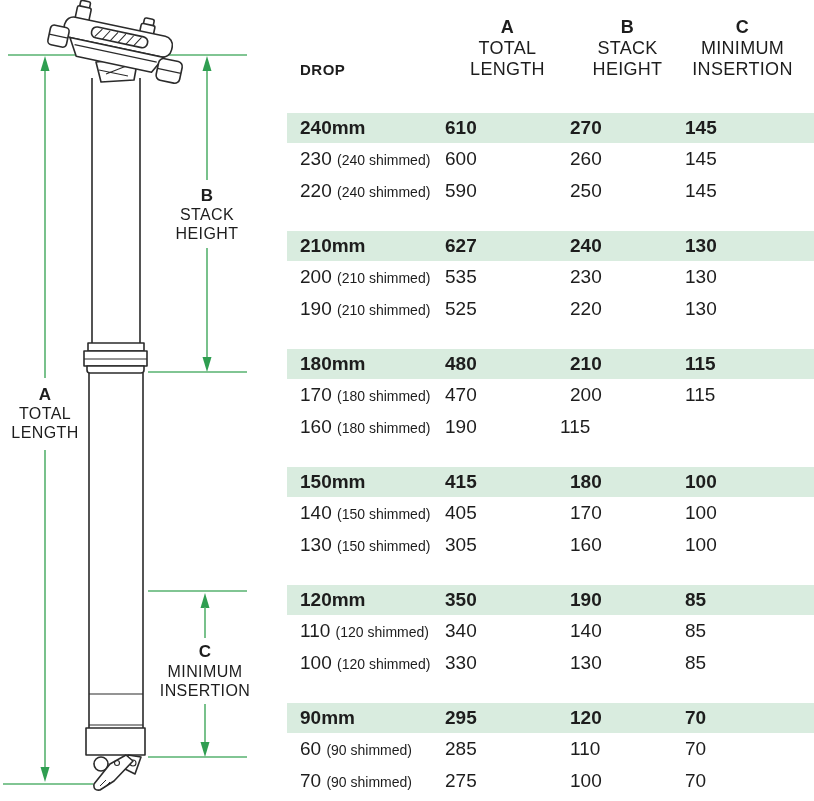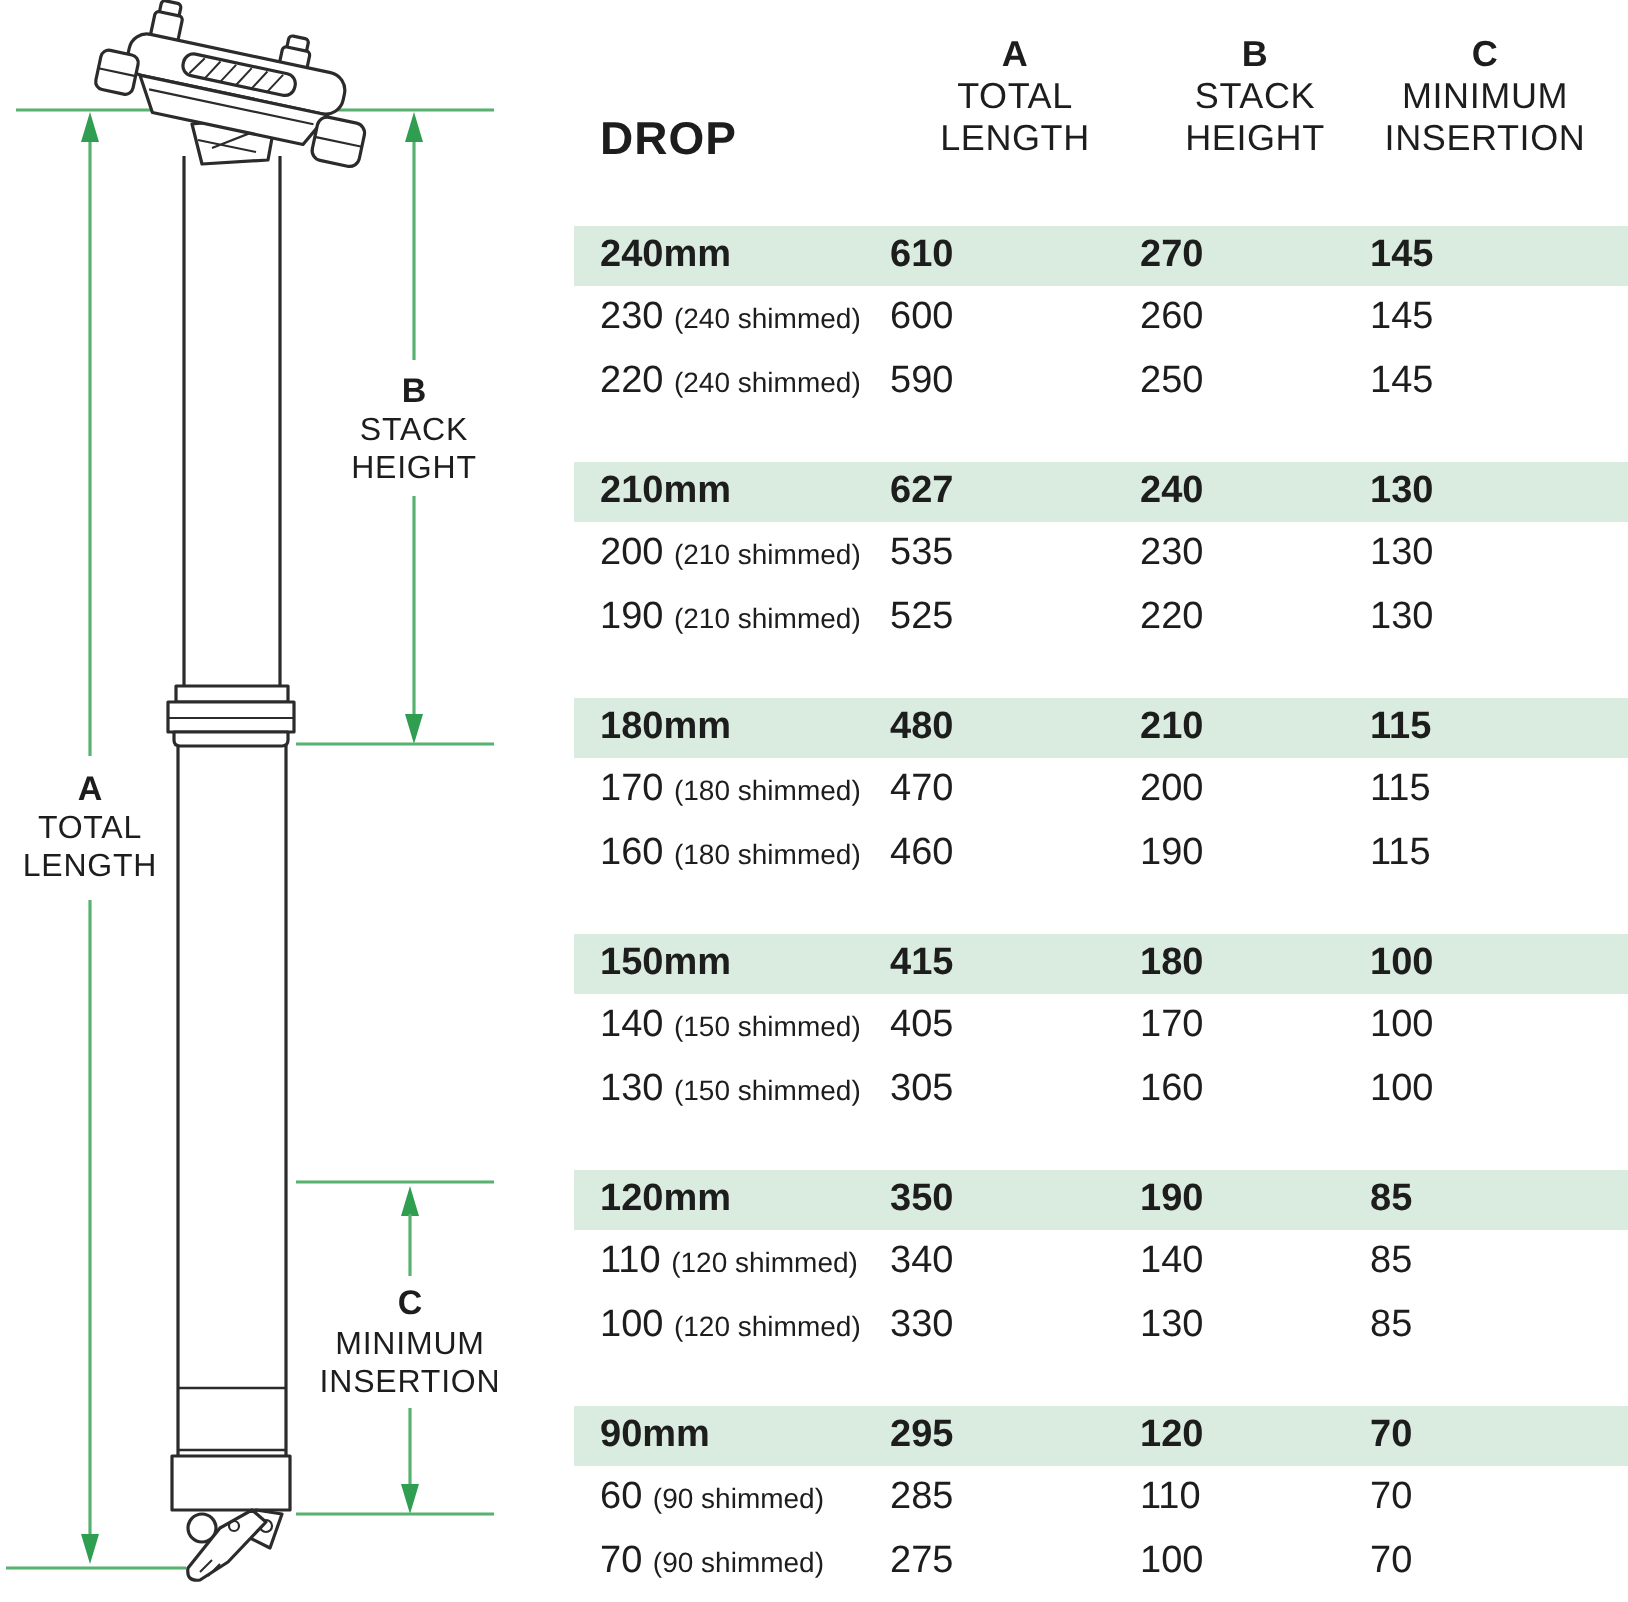--- a/index.html
+++ b/index.html
@@ -15,21 +15,21 @@
   
   .illustration { position:absolute; left:0; top:0; width:290px; height:801px; }
   .dim-letter { font-family:"Liberation Sans", sans-serif; font-size:17px; font-weight:bold; fill:#1d1d1d; }
   .dim-word   { font-family:"Liberation Sans", sans-serif; font-size:16px; fill:#1d1d1d; letter-spacing:.4px; }
 
   
   .spec-table { position:absolute; left:287px; top:0; width:527px; }
   .thead { display:flex; align-items:flex-end; height:80px; margin-top:0; }
   .drop-head {
     width:158px; padding-left:13px;
-    font-size:23px; font-weight:bold; letter-spacing:.5px;
+    font-size:15px; font-weight:bold; letter-spacing:.5px;
     line-height:21px;
   }
   .col-head { text-align:center; font-size:18px; line-height:21px; letter-spacing:.3px; }
   .col-head .letter { font-weight:bold; }
   .col-a { width:125px; }
   .col-b { width:115px; }
   .col-c { width:115px; }
 
   .groups { margin-top:33px; }
   .group { margin-bottom:24px; }
@@ -212,21 +212,20 @@
           <div class="cell-val c">115</div>
         </div>
         <div class="row">
           <div class="cell-drop"><span>170</span> <span class="note">(180 shimmed)</span></div>
           <div class="cell-val a">470</div>
           <div class="cell-val b">200</div>
           <div class="cell-val c">115</div>
         </div>
         <div class="row">
           <div class="cell-drop"><span>160</span> <span class="note">(180 shimmed)</span></div>
-          <div class="cell-val a">460</div>
           <div class="cell-val b">190</div>
           <div class="cell-val c">115</div>
         </div>
       </div>
 
       <div class="group">
         <div class="row highlight">
           <div class="cell-drop">150mm</div>
           <div class="cell-val a">415</div>
           <div class="cell-val b">180</div>

